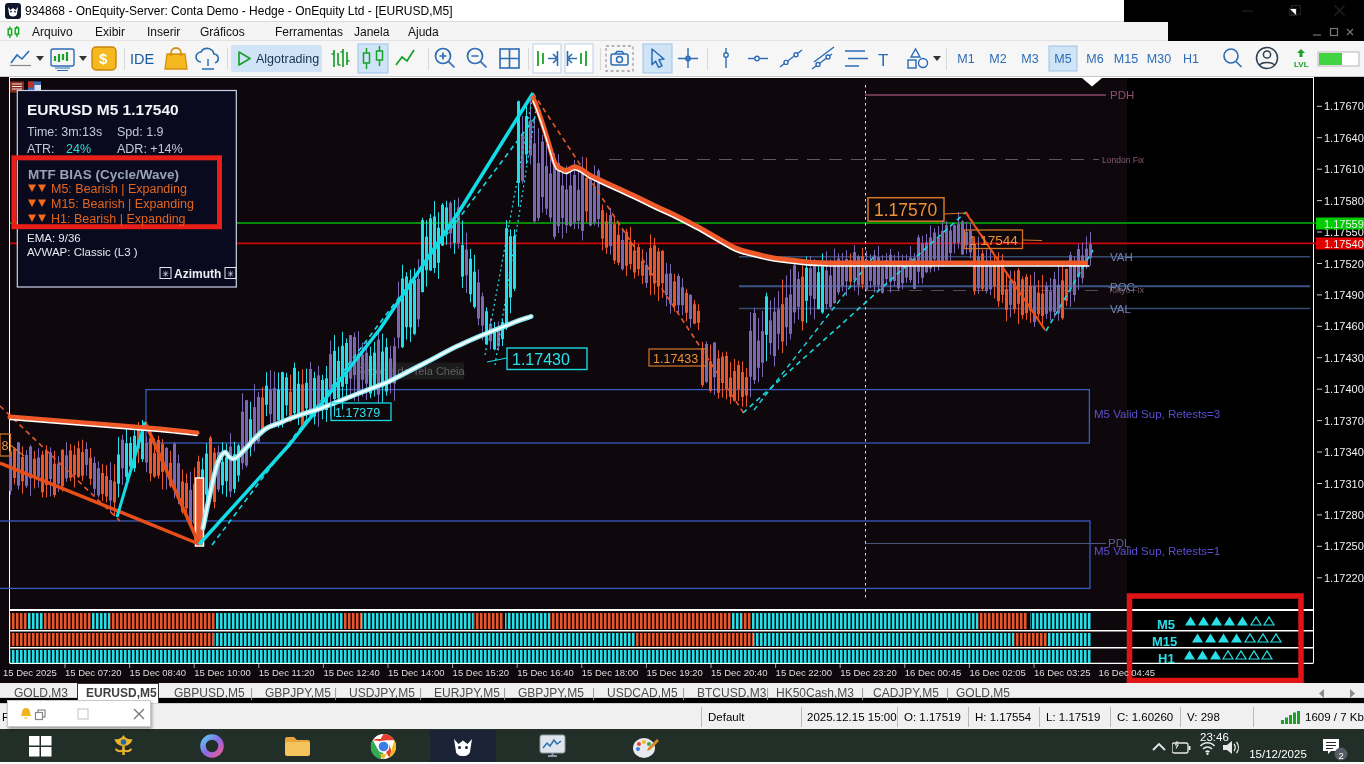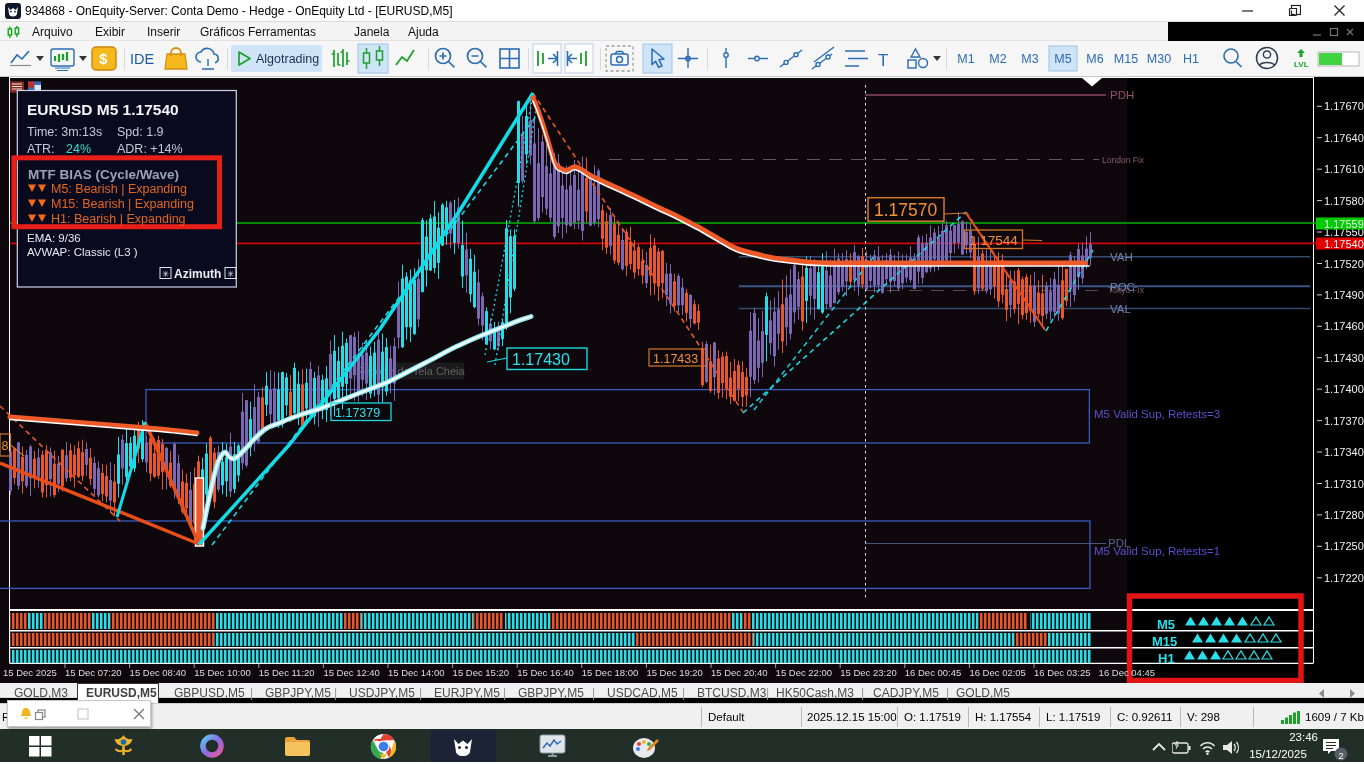--- a/index.html
+++ b/index.html
@@ -1,16 +1,16 @@
 <!DOCTYPE html>
 <html><head><meta charset="utf-8"><style>
 *{margin:0;padding:0;box-sizing:border-box}
 html,body{width:1364px;height:764px;overflow:hidden;background:#000;font-family:"Liberation Sans",sans-serif}
 .abs{position:absolute}
-#titlebar{position:absolute;left:0;top:0;width:1364px;height:22px;background:#fff;border-bottom:1px solid #dadada}
+#titlebar{position:absolute;left:0;top:0;width:1124px;height:22px;background:#fff;border-bottom:1px solid #dadada}
 #titlebar .txt{position:absolute;left:25px;top:4px;font-size:12px;color:#000;white-space:nowrap}
 .winbtn{position:absolute;top:0;width:14px;height:16px;color:#222}
 #menubar{position:absolute;left:0;top:22px;width:1168px;height:19px;background:#f4f4f4;border-bottom:1px solid #e2e2e2}
 .mi{position:absolute;top:3px;font-size:12px;color:#111}
 #toolbar{position:absolute;left:0;top:41px;width:1364px;height:36px;background:#f6f6f6;border-bottom:1px solid #c8c8c8}
 #chartwrap{position:absolute;left:0;top:77px;width:1127px;height:606px;background:#0e080c}
 #tabbar{position:absolute;left:0;top:683px;width:1364px;height:15px;background:#f0f0f0;border-bottom:1px solid #d8d8d8}
 .tab{position:absolute;top:3px;font-size:12px;color:#4a4a4a;white-space:nowrap}
 .tabsep{position:absolute;top:3px;font-size:12px;color:#999}
 #statusbar{position:absolute;left:0;top:703px;width:1364px;height:26px;background:#f0f0f0;border-top:1px solid #d0d0d0}
@@ -50,21 +50,21 @@
         <rect x="1.2" y="3" width="3.4" height="6"></rect>
         <path d="M2.9 0.5v2.5M2.9 9v3"></path>
         <rect x="8.2" y="2" width="3.4" height="6"></rect>
         <path d="M9.9 0v2M9.9 8v3"></path>
       </g>
     </svg>
  <span class="mi" style="left:32px">Arquivo</span>
  <span class="mi" style="left:95px">Exibir</span>
  <span class="mi" style="left:147px">Inserir</span>
  <span class="mi" style="left:200px">Gráficos</span>
- <span class="mi" style="left:248px">Ferramentas</span>
+ <span class="mi" style="left:275px">Ferramentas</span>
  <span class="mi" style="left:354px">Janela</span>
  <span class="mi" style="left:408px">Ajuda</span>
  <svg class="abs" style="left:1310px;top:5px" width="46" height="10">
       <path d="M3 8h8" stroke="#777" stroke-width="1.2"></path>
       <rect x="20.5" y="1.5" width="7" height="7" fill="none" stroke="#777" stroke-width="1.2"></rect>
       <path d="M37 2l6 6M43 2l-6 6" stroke="#777" stroke-width="1.2"></path>
     </svg>
 </div>
 
 <div id="toolbar">
@@ -803,21 +803,21 @@
  <span class="st" style="left:708px">Default</span>
  <div class="stsep" style="left:801px"></div>
  <span class="st" style="left:807px">2025.12.15 15:00</span>
  <div class="stsep" style="left:897px"></div>
  <span class="st" style="left:904px">O: 1.17519</span>
  <div class="stsep" style="left:968px"></div>
  <span class="st" style="left:975px">H: 1.17554</span>
  <div class="stsep" style="left:1039px"></div>
  <span class="st" style="left:1046px">L: 1.17519</span>
  <div class="stsep" style="left:1110px"></div>
- <span class="st" style="left:1117px">C: 0.92611</span>
+ <span class="st" style="left:1117px">C: 1.60260</span>
  <div class="stsep" style="left:1180px"></div>
  <span class="st" style="left:1187px">V: 298</span>
  <div class="stsep" style="left:1253px"></div>
  <svg class="abs" style="left:1281px;top:7px" width="20" height="13">
       <g fill="#1ba12a">
         <rect x="0" y="9" width="3" height="4"></rect>
         <rect x="4" y="6.5" width="3" height="6.5"></rect>
         <rect x="8" y="4" width="3" height="9"></rect>
         <rect x="12" y="1.5" width="3" height="11.5"></rect>
         <rect x="16" y="0" width="3" height="13"></rect>
@@ -895,21 +895,21 @@
         <path d="M1.5 6a9 9 0 0114 0" stroke-width="1.5"></path>
         <path d="M4 9a6 6 0 019 0" stroke-width="1.5"></path>
         <path d="M6.5 12a3 3 0 014 0" stroke-width="1.5"></path>
       </g>
       <circle cx="8.5" cy="13.8" r="1.2" fill="#e8e8e8"></circle>
     </svg>
  <svg class="abs" style="left:1222px;top:11px" width="18" height="15">
       <path d="M1 5v5h4l5 4V1L5 5z" fill="#e8e8e8"></path>
       <path d="M12 4a6 6 0 010 7M14.5 2a9 9 0 010 11" stroke="#e8e8e8" stroke-width="1.3" fill="none"></path>
     </svg>
- <div class="abs" style="left:1258px;top:2px;width:60px;height:13px;color:#fff;font-size:11.5px;text-align:right">23:46</div>
+ <div class="abs" style="left:1200px;top:2px;width:60px;height:13px;color:#fff;font-size:11.5px;text-align:left">23:46</div>
  <div class="abs" style="left:1243px;top:19px;width:70px;height:13px;color:#fff;font-size:11.5px;text-align:center">15/12/2025</div>
  <svg class="abs" style="left:1322px;top:9px" width="26" height="24">
       <path d="M1 1h16v12H9l-3 3v-3H1z" fill="#fff"></path>
       <path d="M4 4.5h10M4 7.5h10M4 10.5h7" stroke="#2a2a2a" stroke-width="1.2"></path>
       <circle cx="19" cy="16" r="6.5" fill="#555c66"></circle>
       <text x="16.5" y="20.5" font-size="9.5" fill="#fff" font-family="Liberation Sans">2</text>
     </svg>
  <div class="abs" style="left:0;top:33px;width:1364px;height:2px;background:#fff"></div>
 </div>
 

